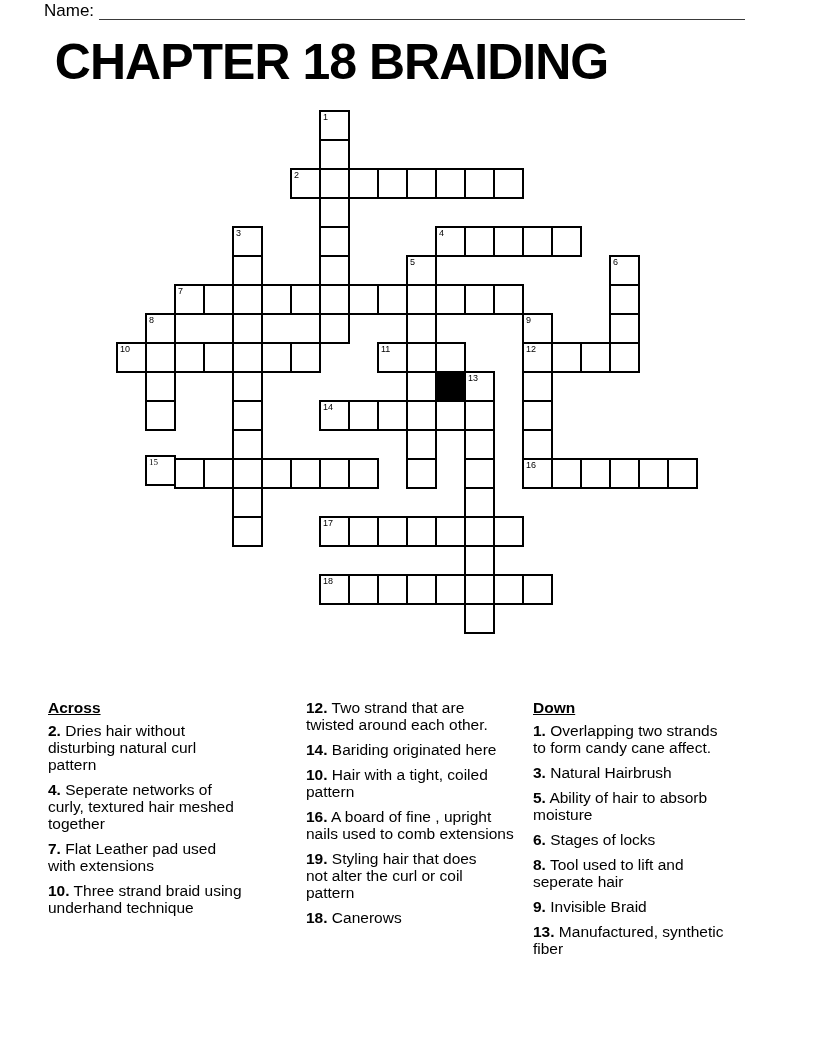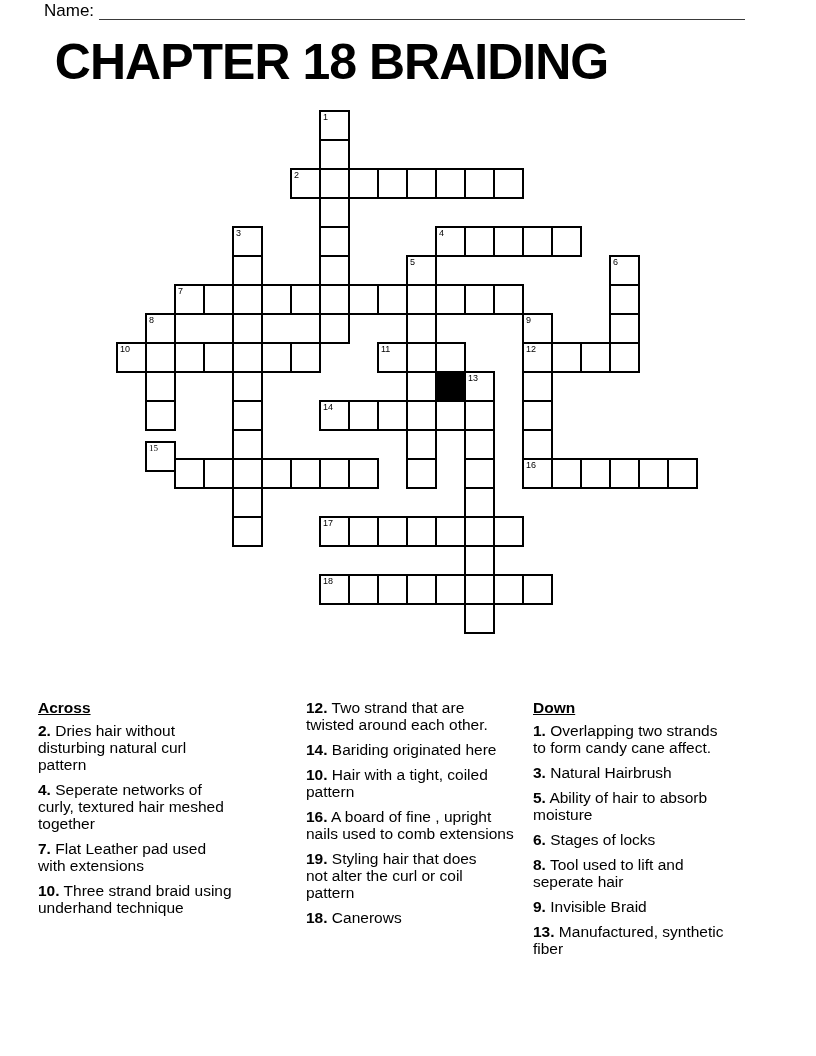--- a/index.html
+++ b/index.html
@@ -38,21 +38,21 @@
   }
   .cell.black { background: #000; }
   .cellnum {
     position: absolute; top: 1px; left: 2px;
     font-size: 9px; line-height: 9px; letter-spacing: 0px;
     color: #000;
   }
 
   
   .clue-col { position: absolute; top: 699px; font-size: 15.5px; line-height: 17px; }
-  #clues-across   { left: 38px;  width: 218px; }
+  #clues-across   { left: 48px;  width: 218px; }
   #clues-across-2 { left: 306px; width: 238px; }
   #clues-down     { left: 533px; width: 230px; }
   .clue-heading {
     font-weight: bold; text-decoration: underline;
     font-size: 15.5px; margin: 0 0 6px 0;
   }
   p.clue { margin: 0 0 8px 0; white-space: pre-line; }
   .cnum { font-weight: bold; }
 </style>
 </head>
@@ -175,21 +175,21 @@
       <div class="cell" style="left: 347px; top: 405px;"></div>
       <div class="cell" style="left: 347px; top: 434px;"></div>
       <div class="cell" style="left: 347px; top: 463px;"></div>
       <div class="cell" style="left: 347px; top: 492px;"></div>
       <div class="cell" style="left: 202px; top: 289px;">
         <span class="cellnum">14</span>
       </div>
       <div class="cell" style="left: 231px; top: 289px;"></div>
       <div class="cell" style="left: 260px; top: 289px;"></div>
       <div class="cell" style="left: 318px; top: 289px;"></div>
-      <div class="cell" style="left: 28px; top: 330px; font-family: Liberation Serif, serif;">
+      <div class="cell" style="left: 28px; top: 344px; font-family: Liberation Serif, serif;">
         <span class="cellnum">15</span>
       </div>
       <div class="cell" style="left: 57px; top: 347px;"></div>
       <div class="cell" style="left: 86px; top: 347px;"></div>
       <div class="cell" style="left: 144px; top: 347px;"></div>
       <div class="cell" style="left: 173px; top: 347px;"></div>
       <div class="cell" style="left: 202px; top: 347px;"></div>
       <div class="cell" style="left: 231px; top: 347px;"></div>
       <div class="cell" style="left: 434px; top: 347px;"></div>
       <div class="cell" style="left: 463px; top: 347px;"></div>

